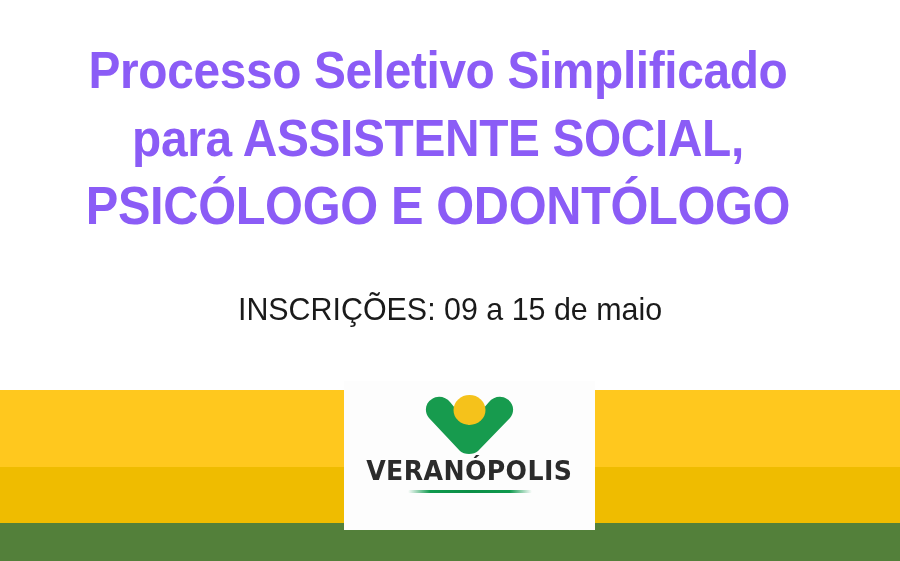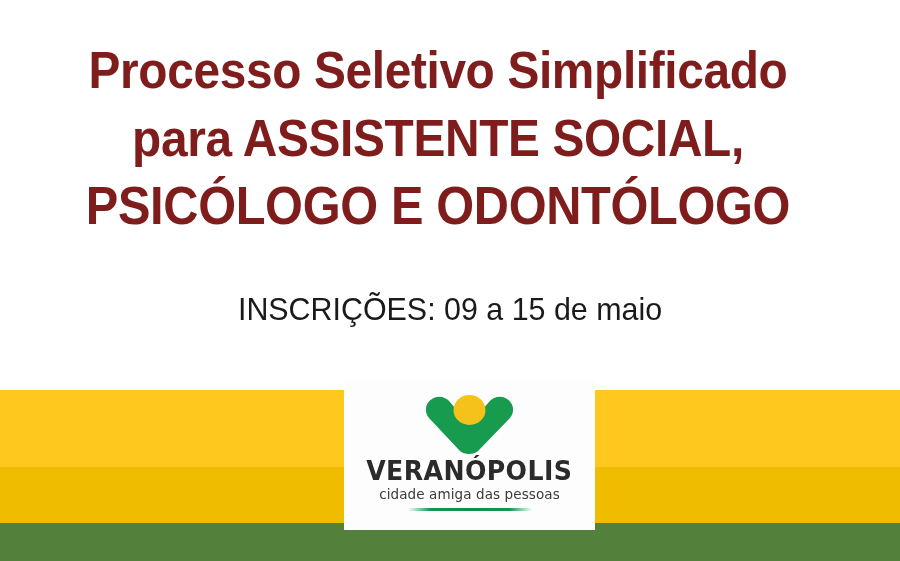--- a/index.html
+++ b/index.html
@@ -22,21 +22,21 @@
     overflow: hidden;
   }
 
   
   .headline {
     position: absolute;
     left: 0;
     top: 36px;
     width: 876px;
     text-align: center;
-    color: #7f1d1d;
+    color: #8b5cf6;
   }
   .headline-line {
     display: block;
     font-family: "Liberation Sans Narrow", "Liberation Sans", sans-serif;
     font-weight: 700;
     font-size: 52px;
     line-height: 68px;
     letter-spacing: -0.4px;
     transform: scaleX(0.92);
     transform-origin: center center;
@@ -177,18 +177,17 @@
                  L 47 32
                  L 28 9
                  C 24 4, 16 2, 10 6 Z" fill="#179B4E"></path>
 
         <ellipse cx="47.5" cy="17" rx="16" ry="15" fill="#F5C21B"></ellipse>
       </svg>
     </div>
 
     <div class="logo-wordmark">VERANÓPOLIS</div>
 
-    <div class="logo-tagline">cidade amiga das pessoas</div>
 
     <div class="logo-rule"></div>
   </div>
 
 </div>
 
 </body></html>

